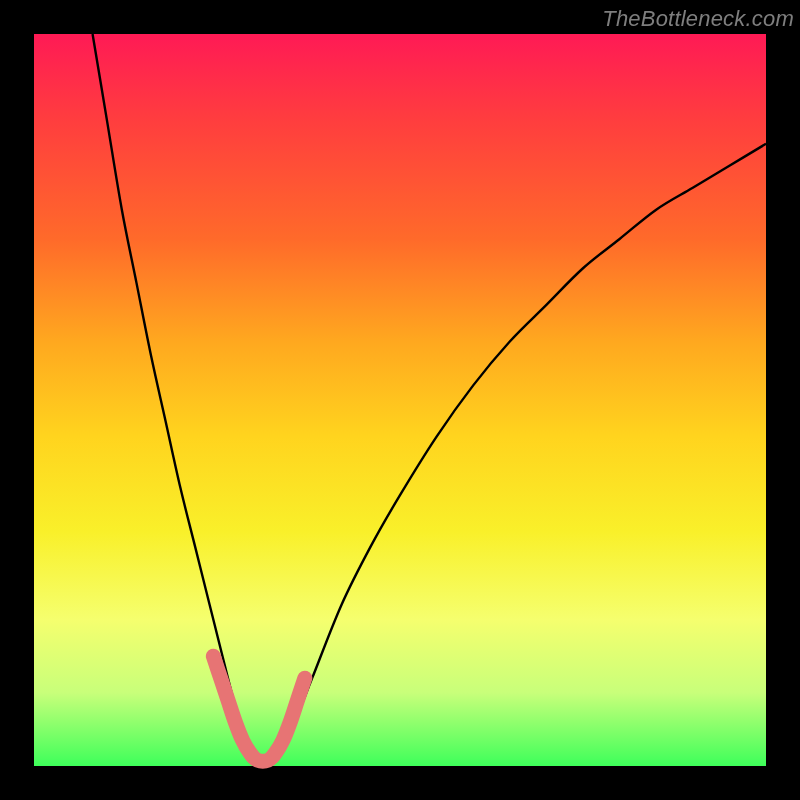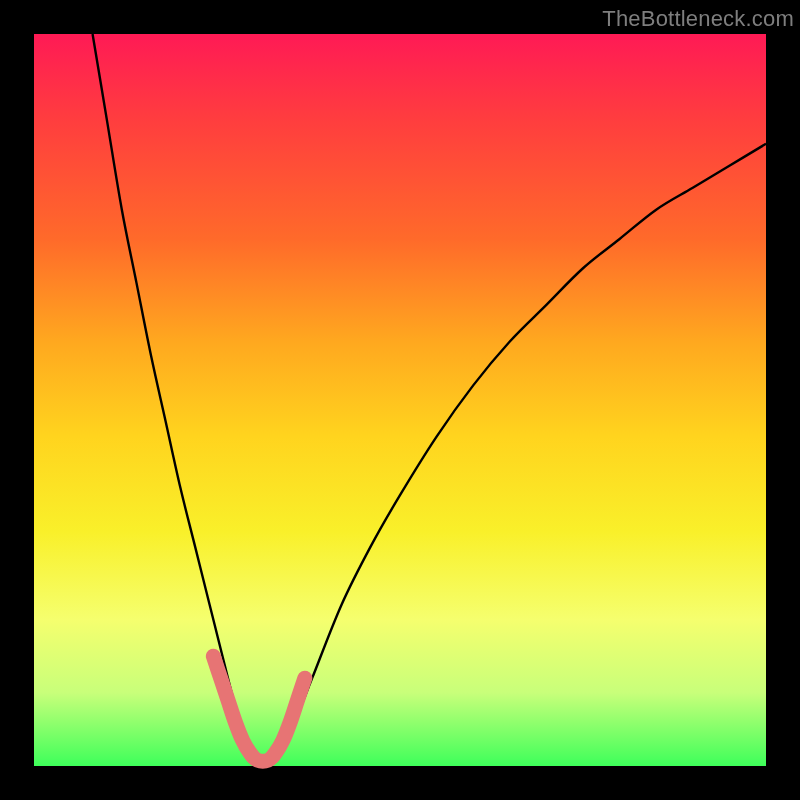--- a/index.html
+++ b/index.html
@@ -41,20 +41,21 @@
   }
   .watermark {
     position: absolute;
     right: 6px;
     top: 6px;
     color: #7e7e7e;
     font-size: 22px;
     font-weight: 400;
     letter-spacing: 0.2px;
     user-select: none;
+    font-style: italic;
   }
   svg.curve {
     position: absolute;
     left: 34px;
     top: 34px;
     width: 732px;
     height: 732px;
     overflow: visible;
   }
 </style>

